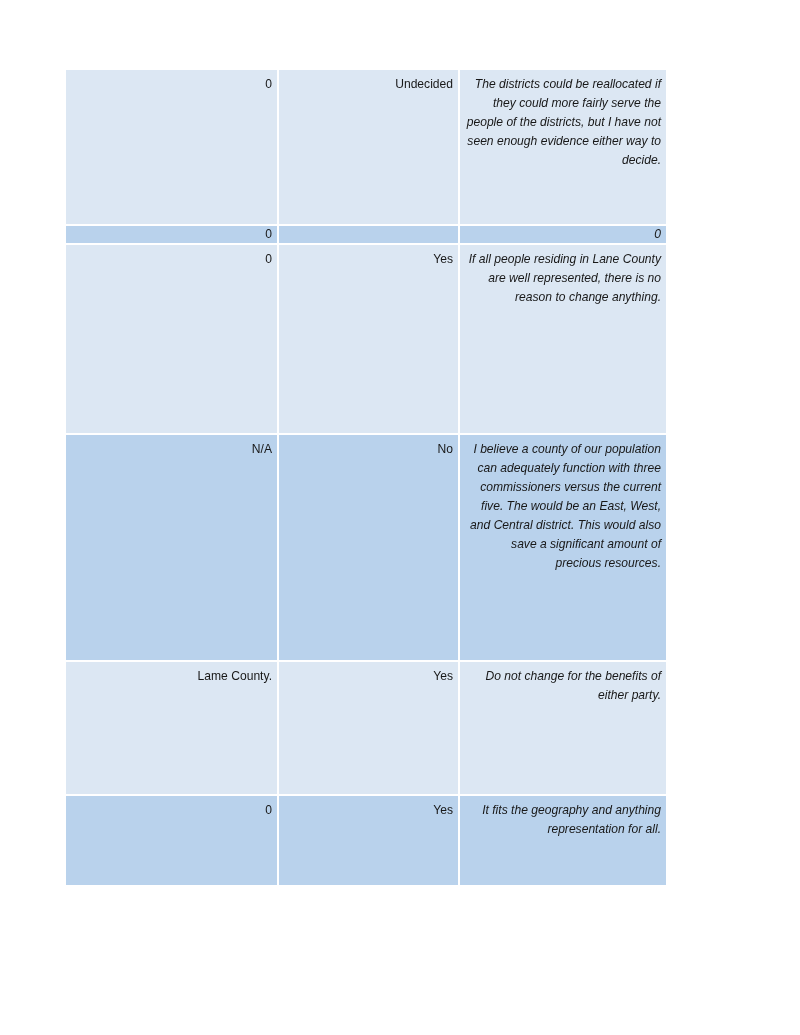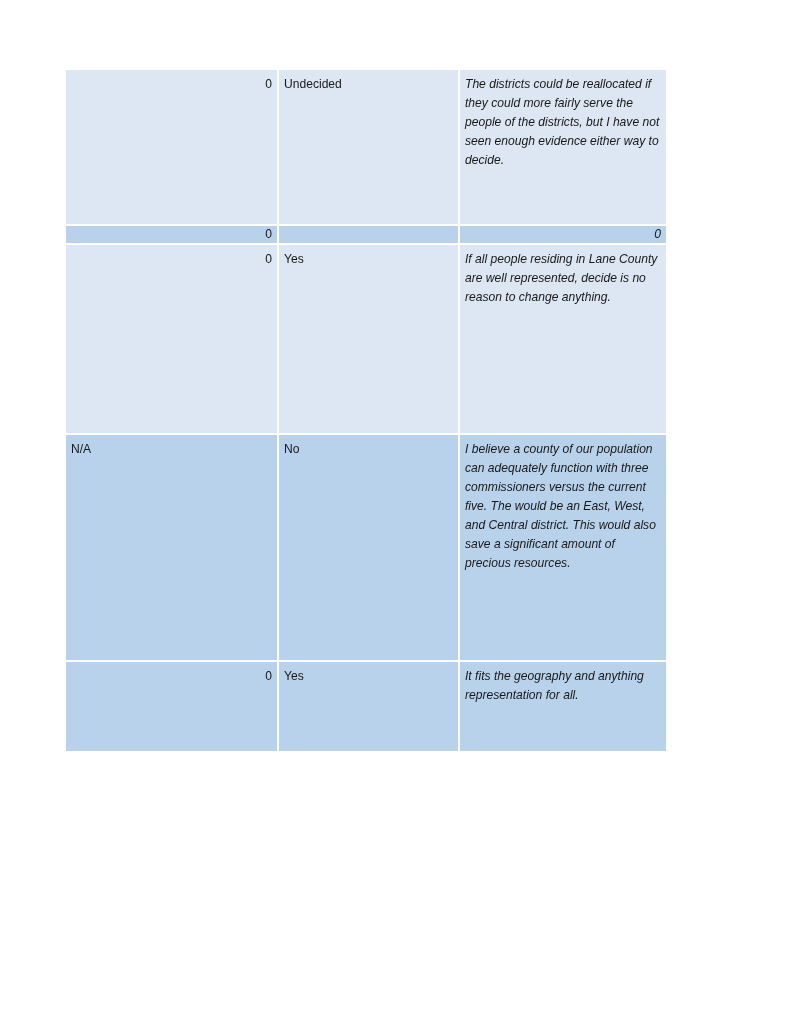--- a/index.html
+++ b/index.html
@@ -54,21 +54,21 @@
   .survey-table tr.last-row td {
     border-bottom: none;
   }
 
   
   .band-light td { background: #dce7f3; }
   .band-dark td  { background: #b9d2ec; }
 
   
   .num { text-align: right; }
-  .txt { text-align: left; }
+  .txt { text-align: right; }
 
   
   tr.r1 td { height: 144px; }
   tr.sep td { height: 7px; padding-top: 0px; padding-bottom: 0px; line-height: 17px; font-size: 12.1px; }
   tr.r2 td { height: 178px; }
   tr.r3 td { height: 215px; }
   tr.r4 td { height: 122px; }
   tr.r5 td { height: 79px; }
 </style>
 </head>
@@ -92,29 +92,34 @@
 
       <tr class="sep band-dark">
         <td class="num">0</td>
         <td class="txt"></td>
         <td class="num last-col">0</td>
       </tr>
 
       <tr class="r2 band-light">
         <td class="num">0</td>
         <td class="txt">Yes</td>
-        <td class="txt last-col">If all people residing in Lane County are well represented, decide is no reason to change anything.</td>
+        <td class="txt last-col">If all people residing in Lane County are well represented, there is no reason to change anything.</td>
       </tr>
 
       <tr class="r3 band-dark">
         <td class="txt">N/A</td>
         <td class="txt">No</td>
         <td class="txt last-col">I believe a county of our population can adequately function with three commissioners versus the current five.  The would be an East, West, and Central district. This would also save a significant amount of precious resources.</td>
       </tr>
 
+      <tr class="r4 band-light">
+        <td class="txt">Lame County.</td>
+        <td class="txt">Yes</td>
+        <td class="txt last-col">Do not change for the benefits of either party.</td>
+      </tr>
 
       <tr class="r5 band-dark last-row">
         <td class="num">0</td>
         <td class="txt">Yes</td>
         <td class="txt last-col">It fits the geography and anything representation for all.</td>
       </tr>
 
     </tbody>
   </table>
 

